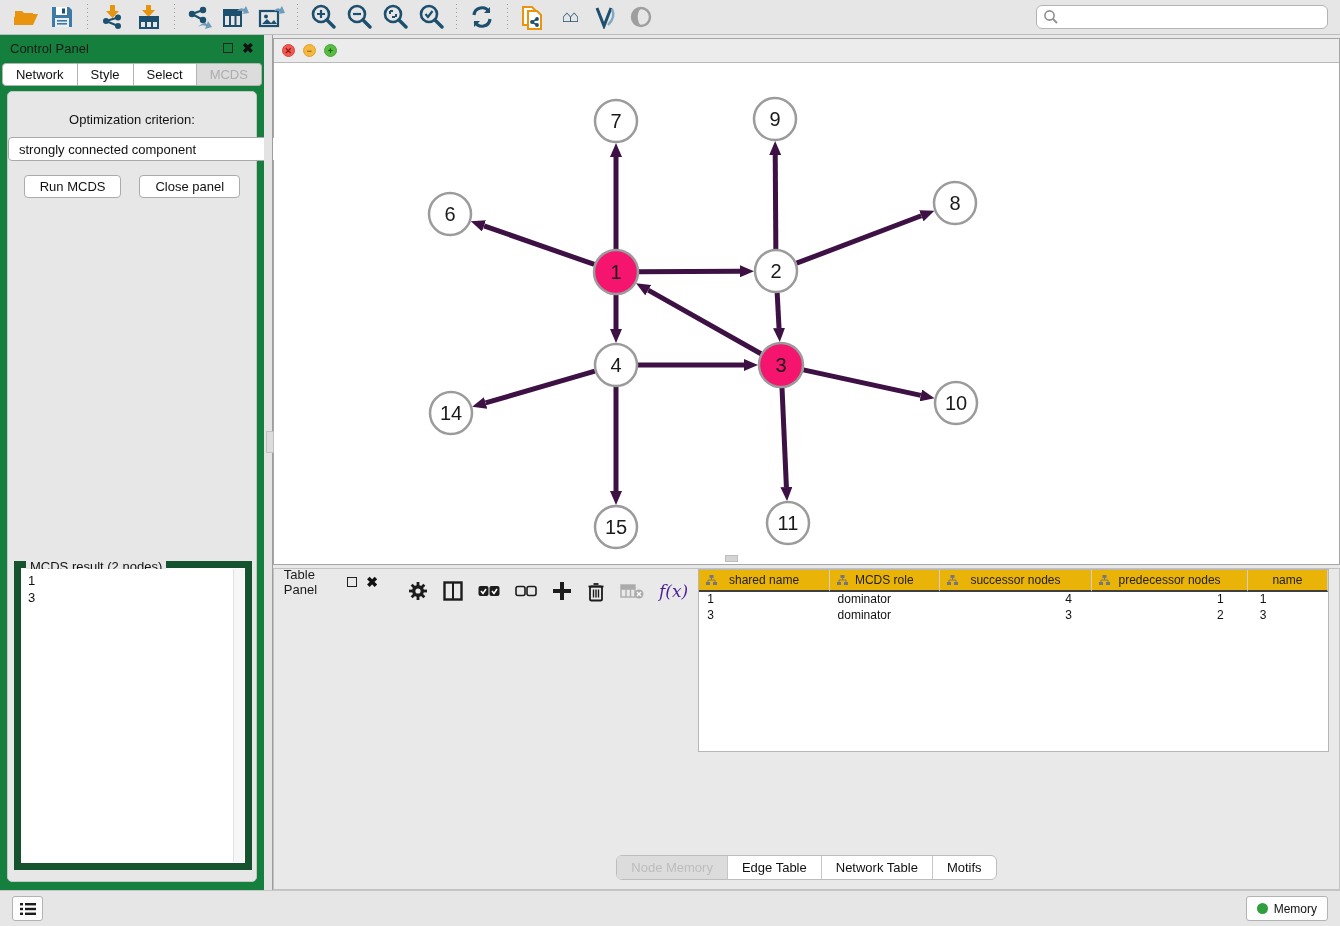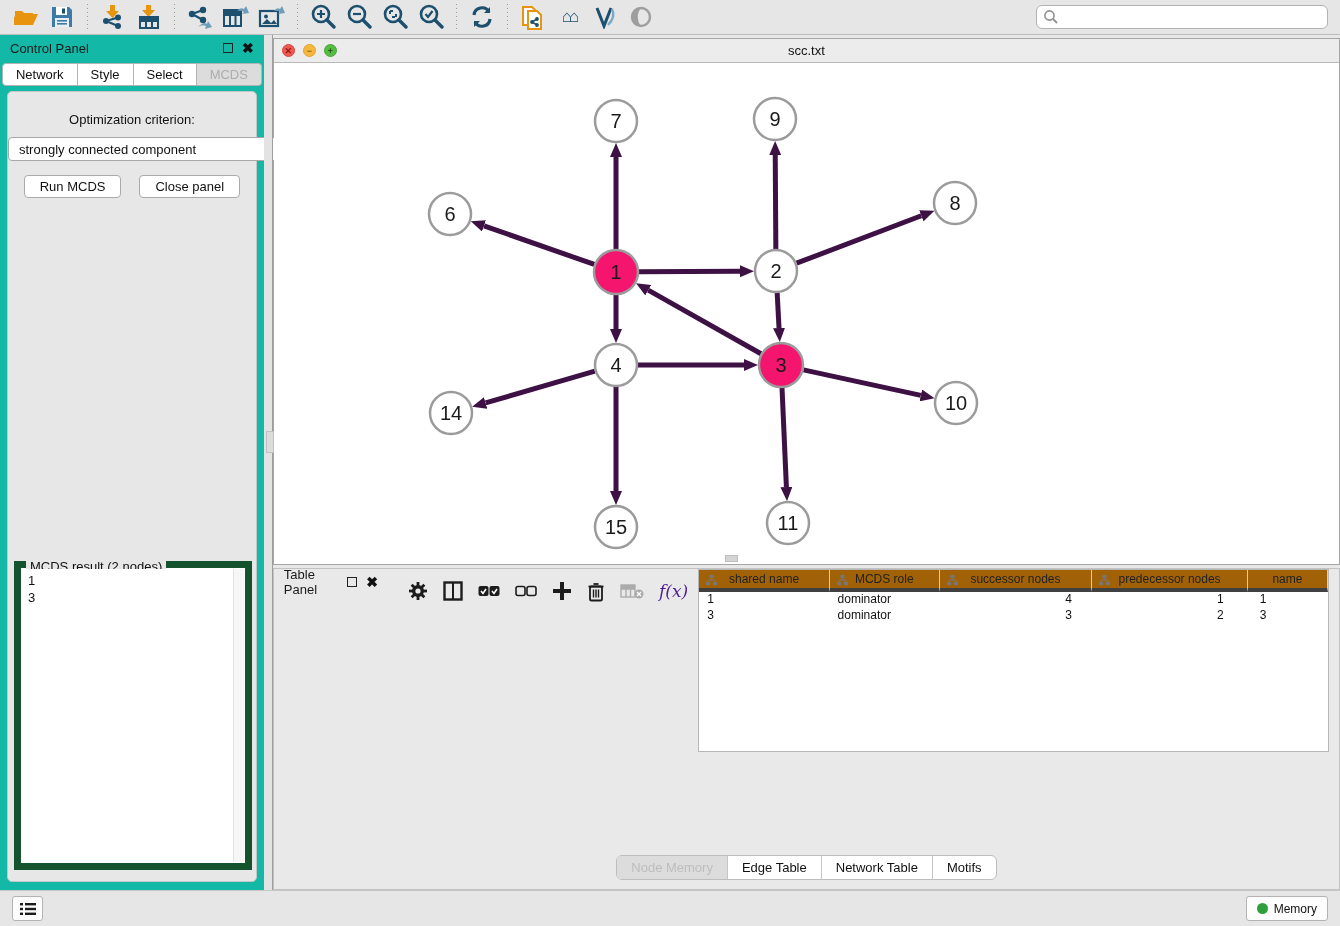--- a/index.html
+++ b/index.html
@@ -28,21 +28,21 @@
   .homes { font-size:17px; font-weight:bold; color:#1d4f6e; letter-spacing:-3px; }
   .search-wrap { margin-left:auto; margin-right:4px; position:relative; }
   .search-input { width:292px; height:24px; border:1px solid #b3b3b3; border-radius:6px;
     background:#fff; padding-left:26px; font-size:13px; color:#333; outline:none; }
   .search-glass { position:absolute; left:7px; top:4px; }
 
   
   .main { flex:1; display:flex; }
 
   
-  .cp { width:395px; background:#14b8a6; position:relative; }
+  .cp { width:395px; background:#15803d; position:relative; }
   .panel-head { height:26px; display:flex; align-items:center; padding:0 10px; }
   .panel-title { font-size:13px; color:#1a1a1a; }
   .panel-head .ph-icons { margin-left:auto; display:flex; gap:9px; align-items:center; }
   .float-box { width:10px; height:10px; border:1.6px solid #222; display:inline-block; }
   .close-x { font-size:14px; font-weight:bold; color:#111; line-height:10px; }
   .cp-tabs { display:flex; justify-content:center; margin-top:2px; }
   .cp-tab { font-size:13px; padding:3px 13px; background:#fff; border:1px solid #b3b3b3;
     border-left-width:0; color:#111; }
   .cp-tab:first-child { border-left-width:1px; border-radius:4px 0 0 4px; }
   .cp-tab.sel { background:#dcdcdc; color:#adadad; border-radius:0 4px 4px 0; }
@@ -97,21 +97,21 @@
 
   
   .table-panel { margin-top:3px; flex:1; background:#e9e9e9; border:1px solid #c2c2c2;
     display:flex; flex-direction:row; position:relative; }
   .tp-toolbar { height:44px; display:flex; align-items:center; gap:15px; padding:0 0 0 20px; }
   .tp-ico { display:flex; align-items:center; justify-content:center; }
   .fx { font-family:"DejaVu Serif", serif; font-style:italic; font-size:17px; color:#4c1d95; }
   .tbl-wrap { margin:0 10px; background:#fff; border:1px solid #b6b6b6; height:183px;
     overflow:hidden; }
   .tbl-head { display:flex; height:22px; }
-  .th-cell { background:#a16207; border-right:1px solid #cfcfcf; border-bottom:4px solid #404040;
+  .th-cell { background:#eab308; border-right:1px solid #cfcfcf; border-bottom:2px solid #404040;
     display:flex; align-items:center; position:relative; font-size:12px; color:#222; }
   .th-cell .hdr-ic { position:absolute; left:7px; top:5px; }
   .th-cell .th-label { flex:1; text-align:center; }
   .tbl-row { display:flex; height:16px; font-size:12px; color:#111; }
   .td-cell { overflow:hidden; white-space:nowrap; }
   .tp-tabs { position:absolute; bottom:9px; left:0; right:0; display:flex; justify-content:center; }
   .tp-tabgroup { display:flex; border:1px solid #bdbdbd; border-radius:6px; overflow:hidden;
     background:#fff; }
   .tp-tab { font-size:13px; padding:4px 14px; color:#111; border-left:1px solid #c6c6c6; }
   .tp-tab:first-child { border-left:none; }
@@ -310,21 +310,20 @@
     </div>
 
     <div class="v-split">
       <div class="grip"></div>
     </div>
 
     <div class="right-col">
 
       <div class="net-win">
         <div class="net-titlebar">
-          <span class="net-title">scc.txt</span>
           <span class="net-lights">
             <b class="lt-red">✕</b>
             <b class="lt-yel">−</b>
             <b class="lt-grn">+</b>
           </span>
         </div>
         <div class="net-canvas">
           <svg id="graph-svg" width="930" height="501">
               <defs>
                 <marker id="arr" viewBox="0 0 14 12" refX="0" refY="6" markerWidth="14" markerHeight="12" orient="auto" markerUnits="userSpaceOnUse">

